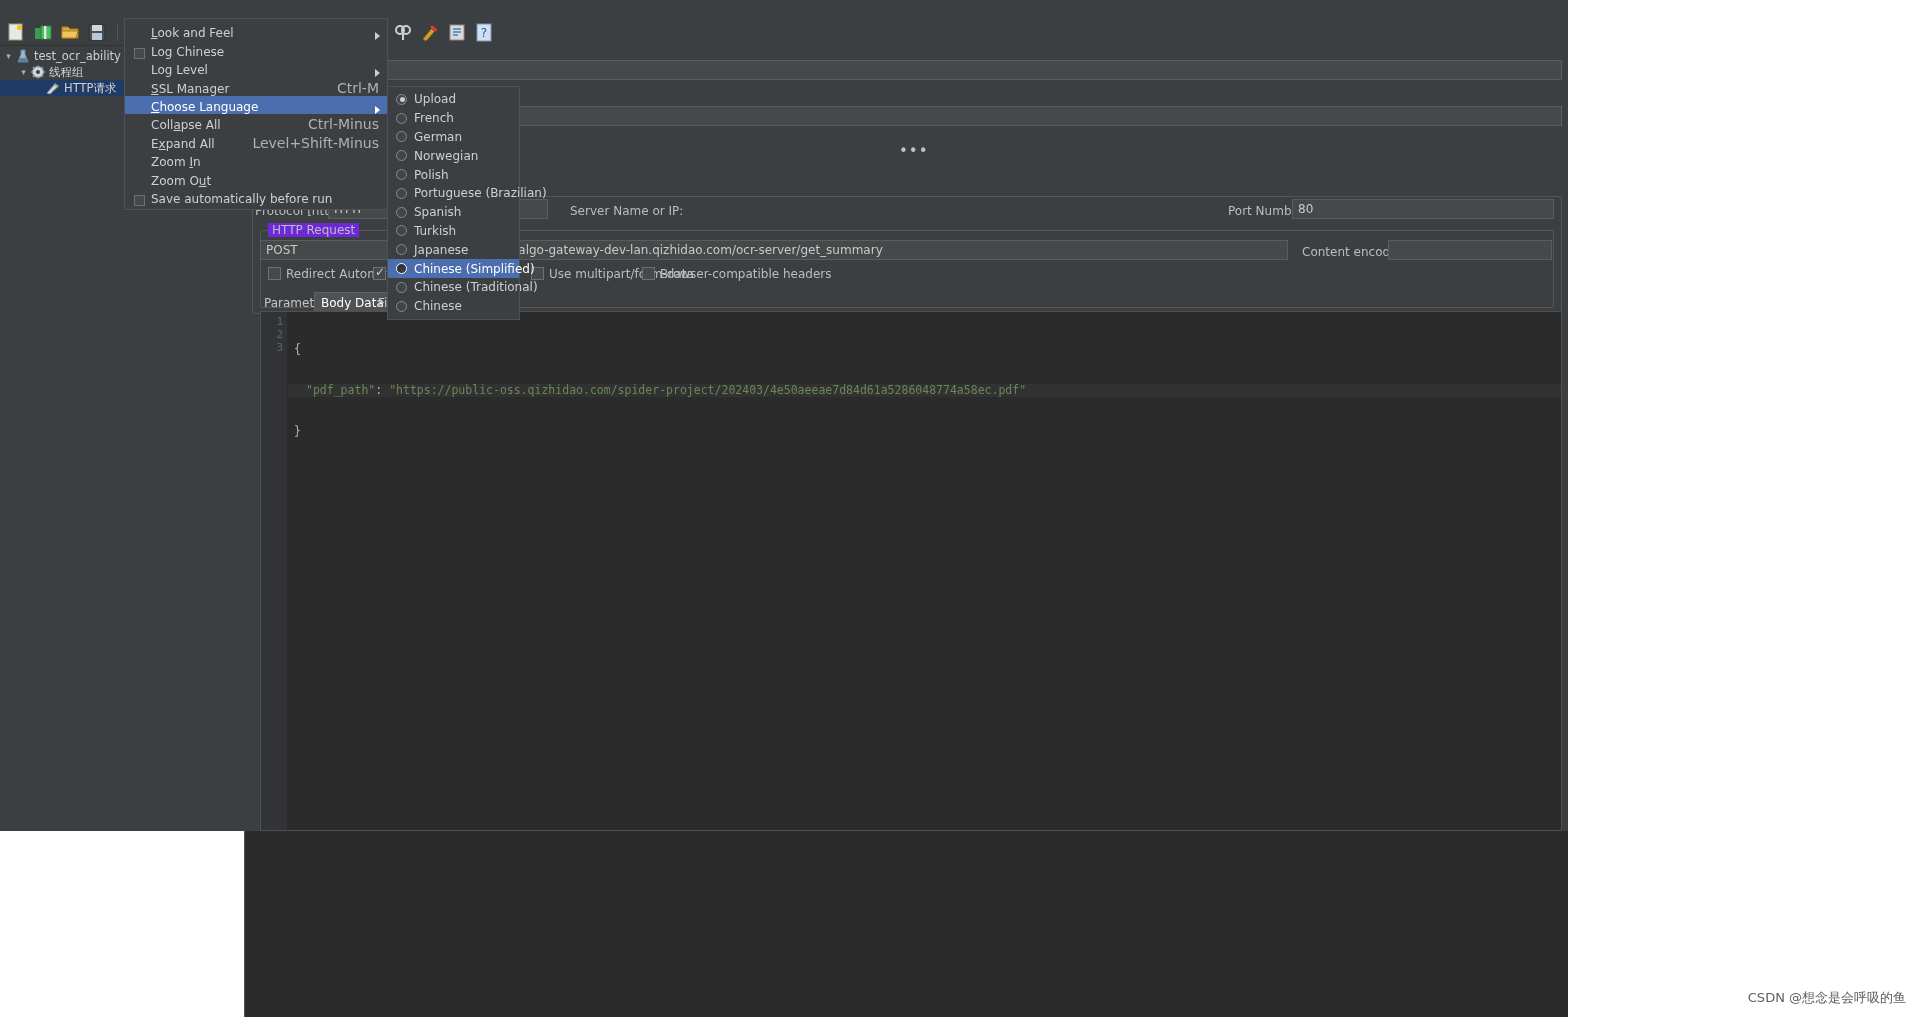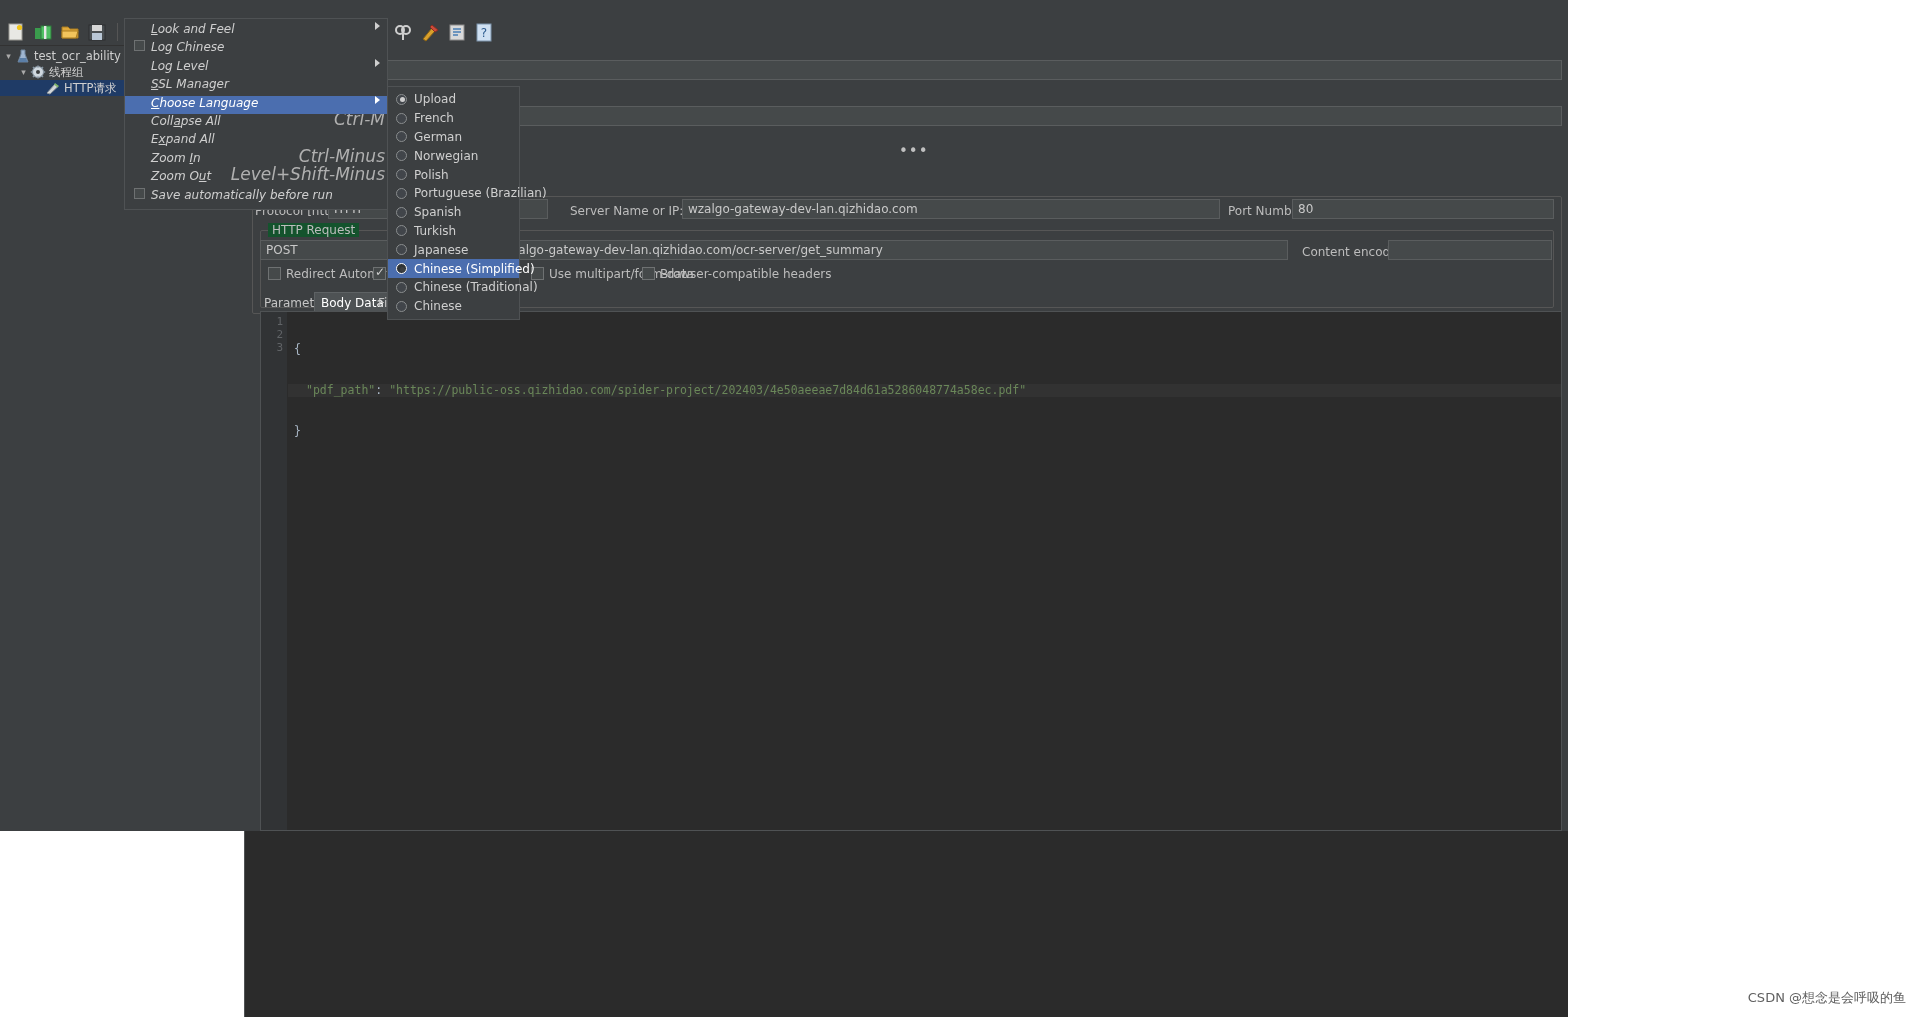--- a/index.html
+++ b/index.html
@@ -69,21 +69,21 @@
   .lbl { position: absolute; font-size: 12px; color: #bdbdbd; white-space: nowrap; }
   .field {
     position: absolute; background: #45494a; border: 1px solid #5a5d5e;
     height: 20px; color: #c9c9c9; font-size: 12px; line-height: 18px; padding: 0 5px;
     white-space: nowrap; overflow: hidden;
   }
   .group-box {
     position: absolute; border: 1px solid #565656; border-radius: 2px;
   }
   .group-legend {
-    position: absolute; background: #14532d; padding: 0 4px; font-size: 12px; color: #bdbdbd;
+    position: absolute; background: #6d28d9; padding: 0 4px; font-size: 12px; color: #bdbdbd;
   }
   .chk {
     position: absolute; width: 13px; height: 13px; border: 1px solid #6e7172;
     background: #45494a;
   }
   .chk.on::after {
     content: "\2713"; position: absolute; left: 1px; top: -3px;
     font-size: 12px; color: #cfcfcf;
   }
   .tab {
@@ -123,26 +123,26 @@
   #outer-right { position:absolute; left:1568px; top:0; width:352px; height:1017px; background:#ffffff; }
   #outer-bottom { position:absolute; left:0; top:831px; width:1568px; height:186px; background:#ffffff; }
 
   
   #options-menu {
     position: absolute; left: 124px; top: 18px; width: 264px;
     background: #3c3f41; border: 1px solid #4f5254; z-index: 40;
     padding: 3px 0;
   }
   .mi {
-    position: relative; height: 18.4px; display: flex; align-items: flex-start;
-    font-size: 12px; color: #cfcfcf; padding-left: 12px; white-space: nowrap; font-style: italic;
+    position: relative; height: 18.4px; display: flex; align-items: flex-end;
+    font-size: 12px; color: #cfcfcf; padding-left: 12px; white-space: nowrap;
   }
   .mi.sel { background: #4b6eaf; color: #ffffff; }
   .mi .mi-label { padding-left: 14px; }
-  .mi .mi-accel { position: absolute; right: 2px; font-size: 17px; color: #b0b0b0; margin-top: 32px; }
+  .mi .mi-accel { position: absolute; right: 8px; font-size: 14px; color: #b0b0b0; margin-top: 32px; }
   .mi .arrow {
     position: absolute; right: 7px; width: 0; height: 0;
     border-left: 5px solid #ffffff; border-top: 4px solid transparent; border-bottom: 4px solid transparent;
   }
   .mi .mi-chk {
     position: absolute; left: 9px; width: 11px; height: 11px;
     border: 1px solid #6e7172; background: #45494a;
   }
 
   
@@ -295,21 +295,20 @@
     <div class="hdr-field" style="left:16px; top:60px; width:1302px;"></div>
 
     <div class="more-dots" style="left:655px; top:96px;">•••</div>
 
     <div class="group-box" style="left:8px; top:150px; width:1310px; height:118px;"></div>
 
     <div class="lbl" style="left:11px; top:158px;">Protocol [http]:</div>
     <div class="field" style="left:84px; top:153px; width:220px;">HTTP</div>
 
     <div class="lbl" style="left:326px; top:158px;">Server Name or IP:</div>
-    <div class="field" style="left:438px; top:153px; width:538px;">wzalgo-gateway-dev-lan.qizhidao.com</div>
 
     <div class="lbl" style="left:984px; top:158px;">Port Number:</div>
     <div class="field" style="left:1048px; top:153px; width:262px;">80</div>
 
     <div class="group-box" style="left:16px; top:184px; width:1294px; height:78px;"></div>
     <div class="group-legend" style="left:24px; top:177px;">HTTP Request</div>
 
     <div class="field" style="left:16px; top:194px; width:240px;">POST</div>
 
     <div class="field" style="left:262px; top:194px; width:782px;">zalgo-gateway-dev-lan.qizhidao.com/ocr-server/get_summary</div>

